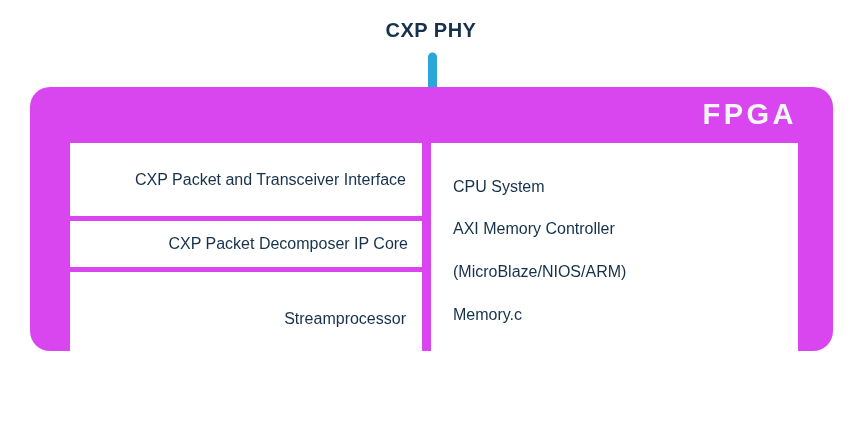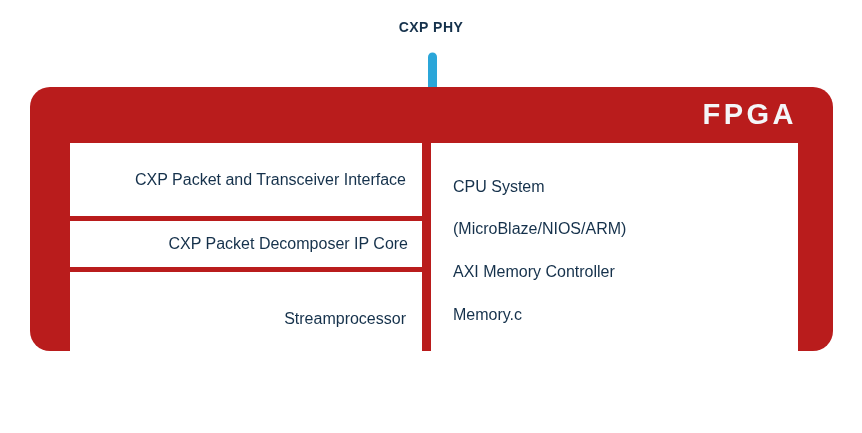--- a/index.html
+++ b/index.html
@@ -20,21 +20,21 @@
     background: #ffffff;
   }
 
   
   .phy-label {
     position: absolute;
     left: 0;
     top: 20px;
     width: 862px;
     text-align: center;
-    font-size: 14px;
+    font-size: 20px;
     font-weight: bold;
     letter-spacing: 0.5px;
     color: #15314b;
     line-height: 1;
   }
 
   
   .arrow-wrap {
     position: absolute;
     left: 395px;
@@ -45,21 +45,21 @@
   }
   .arrow-wrap svg { display: block; }
 
   
   .fpga-box {
     position: absolute;
     left: 30px;
     top: 87px;
     width: 803px;
     height: 264px;
-    background: #b91c1c;
+    background: #d946ef;
     border-radius: 20px;
     box-sizing: border-box;
   }
   .fpga-title {
     position: absolute;
     right: 36px;
     top: 13px;
     font-size: 29px;
     font-weight: bold;
     letter-spacing: 3.5px;
@@ -69,21 +69,20 @@
 
   
   .columns {
     position: absolute;
     left: 40px;
     top: 56px;
     width: 728px;
     height: 215px;
     display: flex;
     gap: 9px;
-    align-items: flex-end;
   }
   .col-left {
     width: 352px;
     display: flex;
     flex-direction: column;
     gap: 5px;
   }
   .col-right {
     flex: 1;
   }
@@ -105,21 +104,20 @@
     font-size: 16px;
     line-height: 1.35;
     color: #15314b;
   }
 
   .col-right .wbox {
     height: 215px;
     justify-content: space-evenly;
     padding: 10px 16px 10px 22px;
     align-items: flex-start;
-    margin-top: 30px;
   }
   .right-item {
     font-size: 16px;
     line-height: 1.2;
     color: #15314b;
     text-align: left;
   }
 </style>
 </head>
 <body>
@@ -156,21 +154,21 @@
 
         <div class="wbox wbox-3">
           <div class="left-text">Streamprocessor</div>
         </div>
 
       </div>
 
       <div class="col-right">
         <div class="wbox">
           <div class="right-item">CPU System</div>
+          <div class="right-item">AXI Memory Controller</div>
           <div class="right-item">(MicroBlaze/NIOS/ARM)</div>
-          <div class="right-item">AXI Memory Controller</div>
           <div class="right-item">Memory.c</div>
         </div>
       </div>
 
     </div>
   </div>
 </div>
 
 </body></html>

